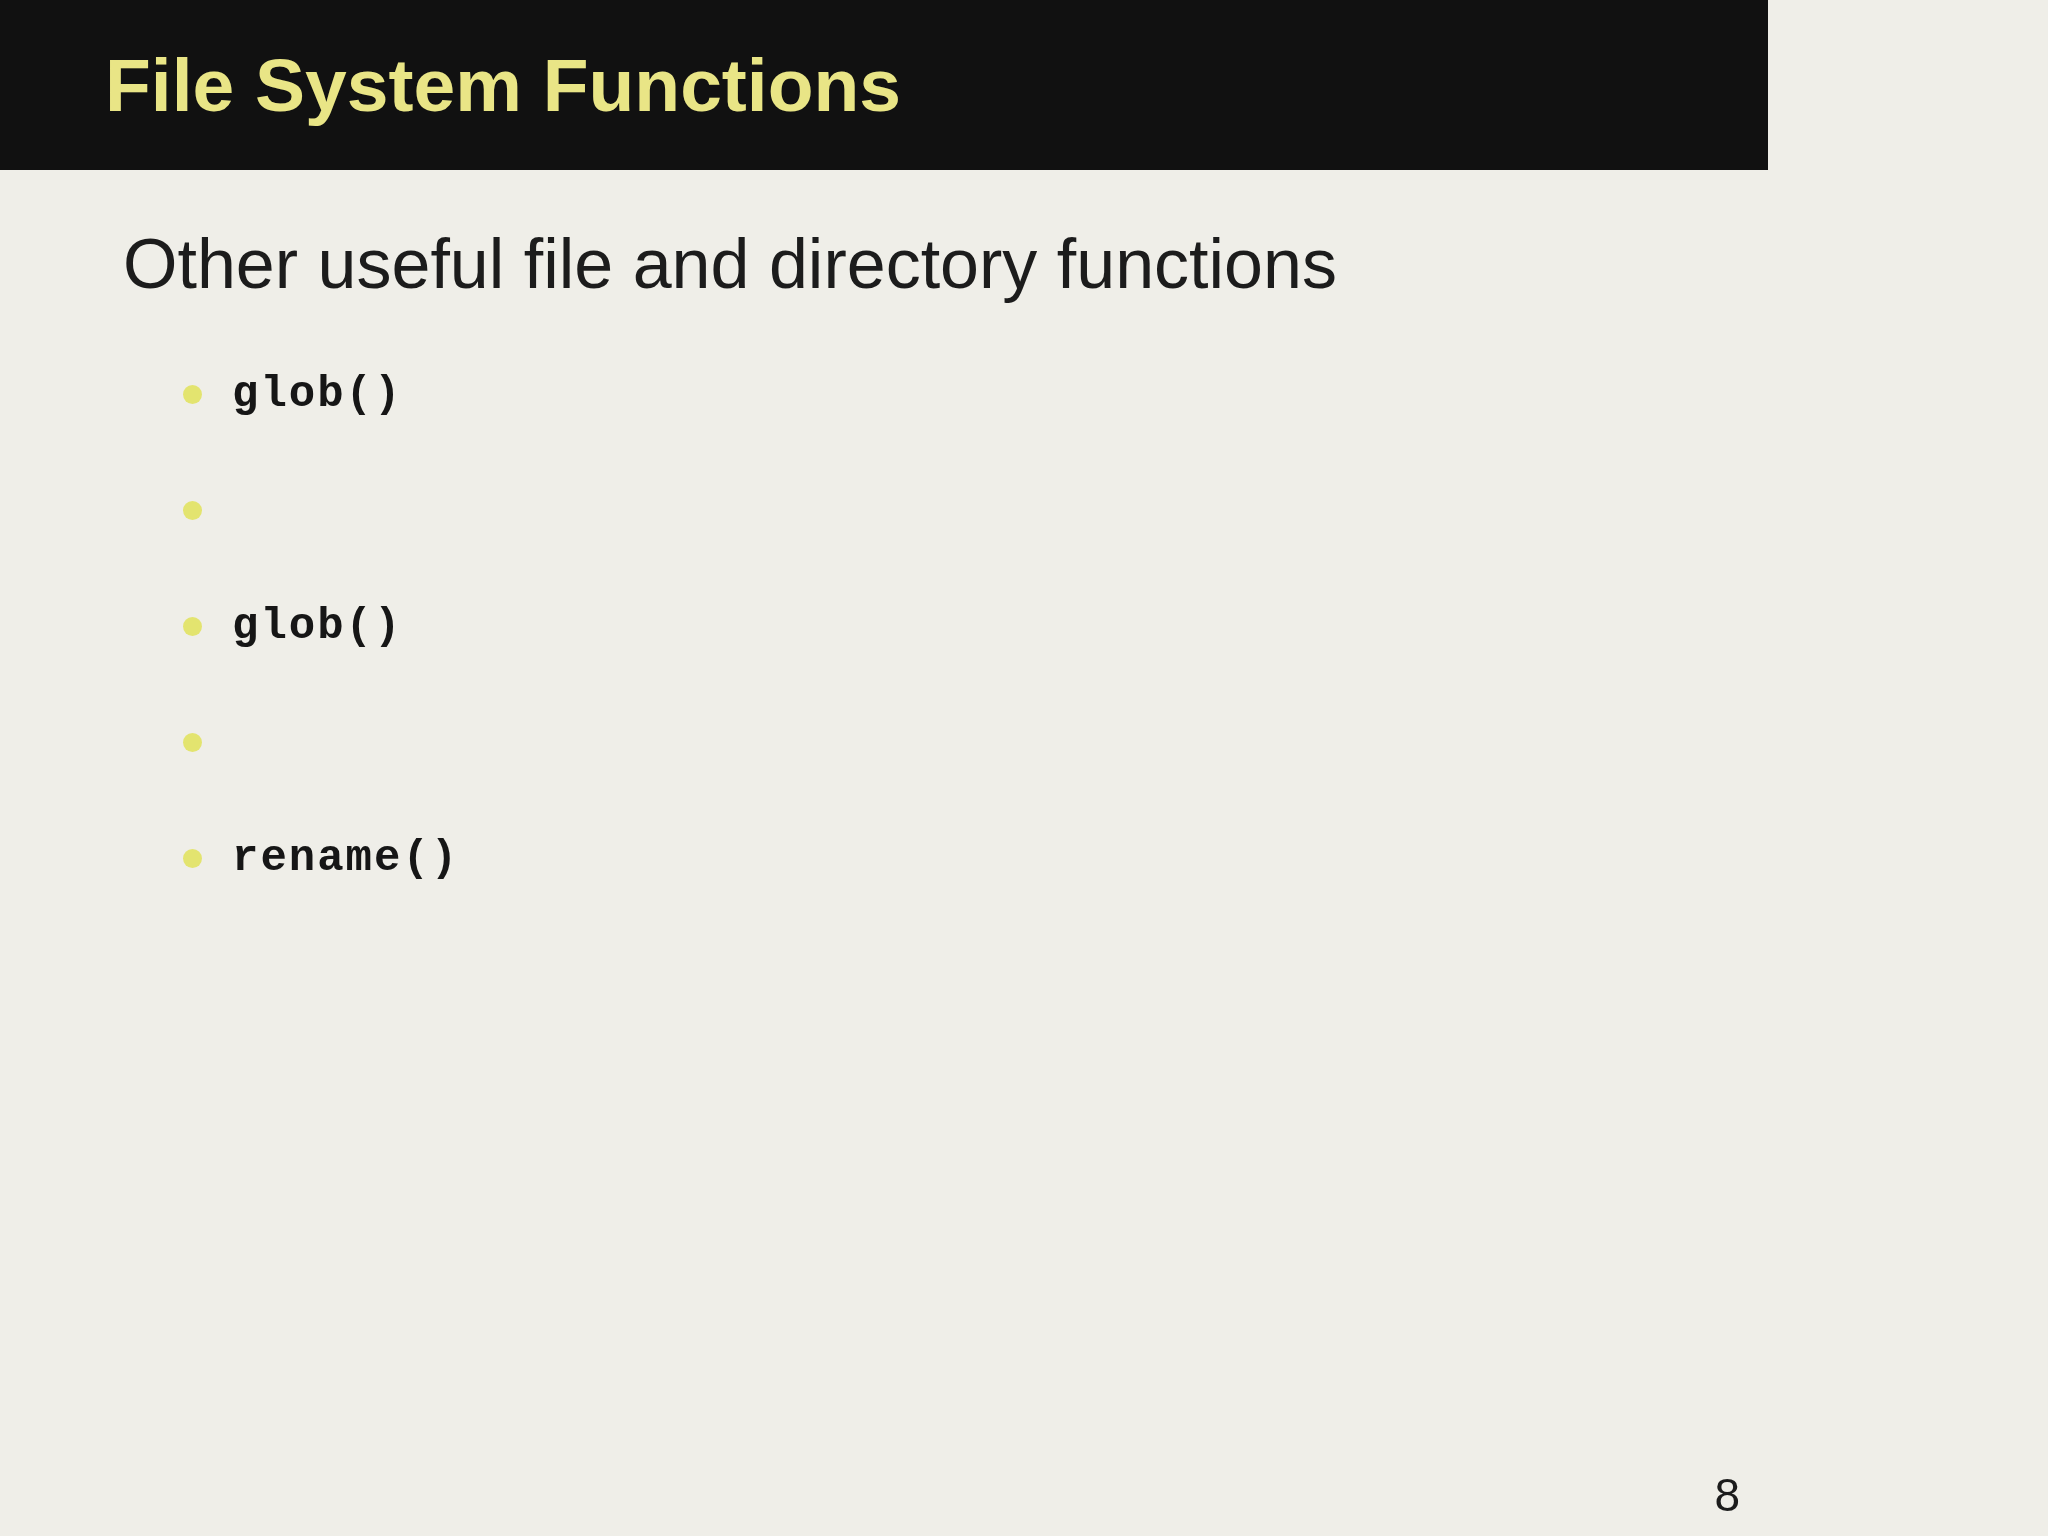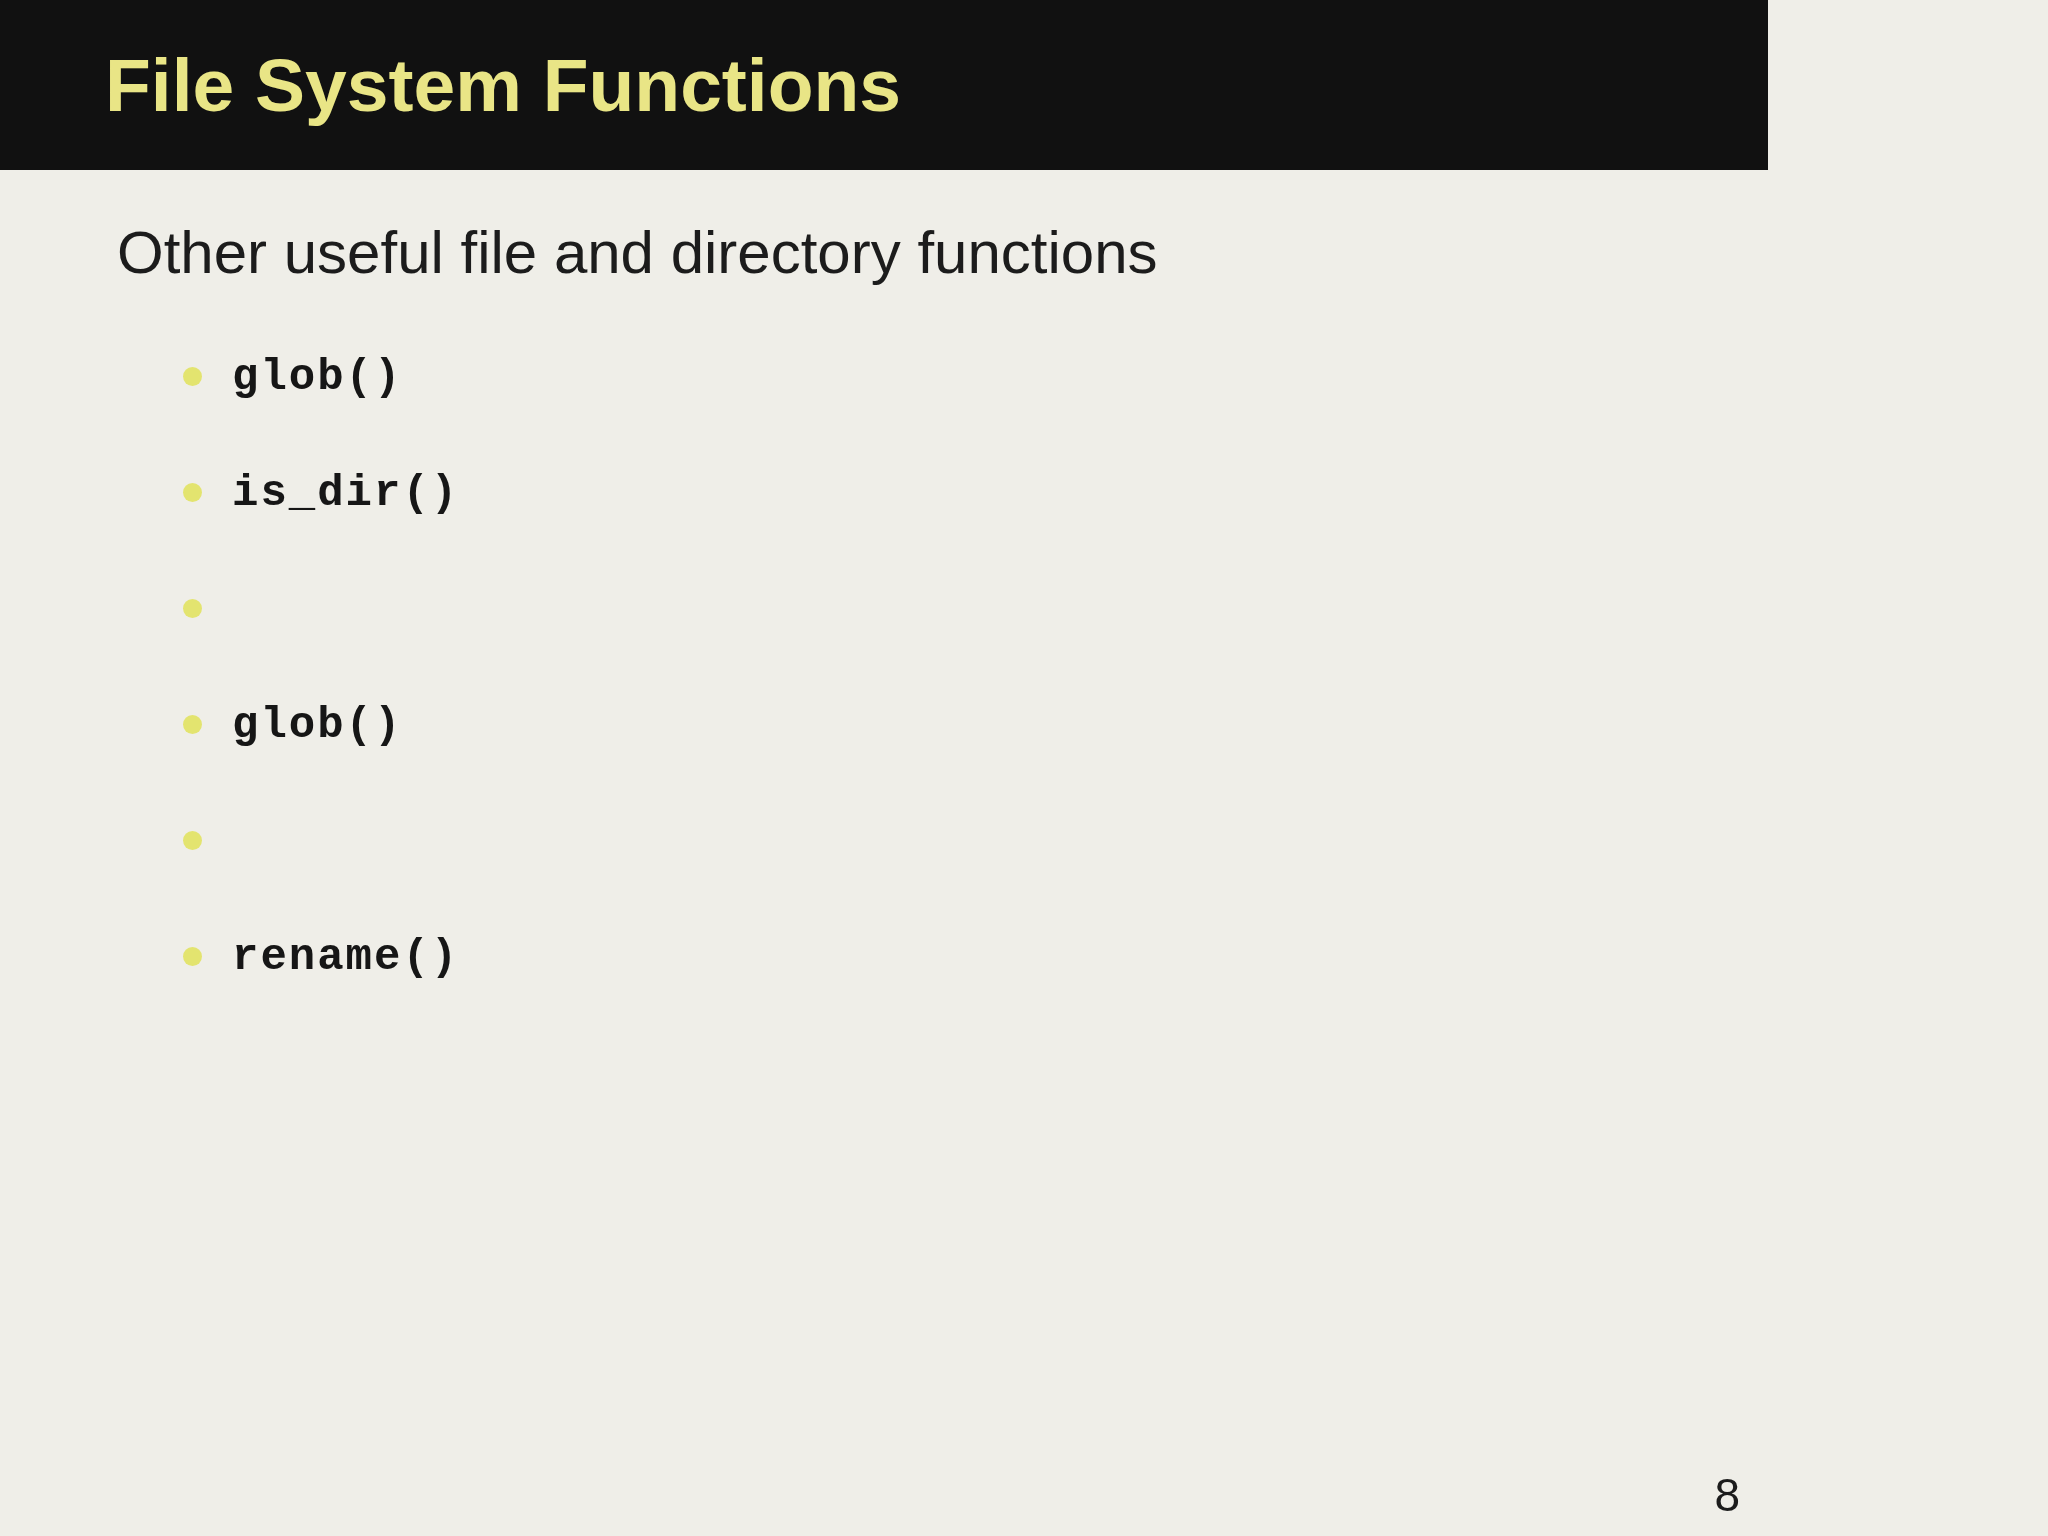--- a/index.html
+++ b/index.html
@@ -33,23 +33,23 @@
     margin: 0;
     font-size: 75px;
     font-weight: bold;
     letter-spacing: 0px;
     color: #e9e586;
   }
   .content {
     padding: 0 105px;
   }
   .subtitle {
-    margin: 12px;
+    margin: 18px;
     padding-top: 36px;
-    font-size: 60px;
+    font-size: 70px;
     line-height: 1.15;
     color: #1c1c1c;
   }
   ul.fn-list {
     list-style: none;
     margin: 62px 0 0 0;
     padding: 0 0 0 78px;
   }
   ul.fn-list li {
     display: flex;
@@ -93,24 +93,20 @@
   <div class="content">
     <p class="subtitle">Other useful file and directory functions</p>
 
     <ul class="fn-list">
       <li>
         <span class="bullet-dot"></span>
         <span class="fn-name">glob()</span>
       </li>
       <li>
         <span class="bullet-dot"></span>
-        <span class="fn-name">is_dir()</span>
-      </li>
-      <li>
-        <span class="bullet-dot"></span>
       </li>
       <li>
         <span class="bullet-dot"></span>
         <span class="fn-name">glob()</span>
       </li>
       <li>
         <span class="bullet-dot"></span>
       </li>
       <li>
         <span class="bullet-dot"></span>

